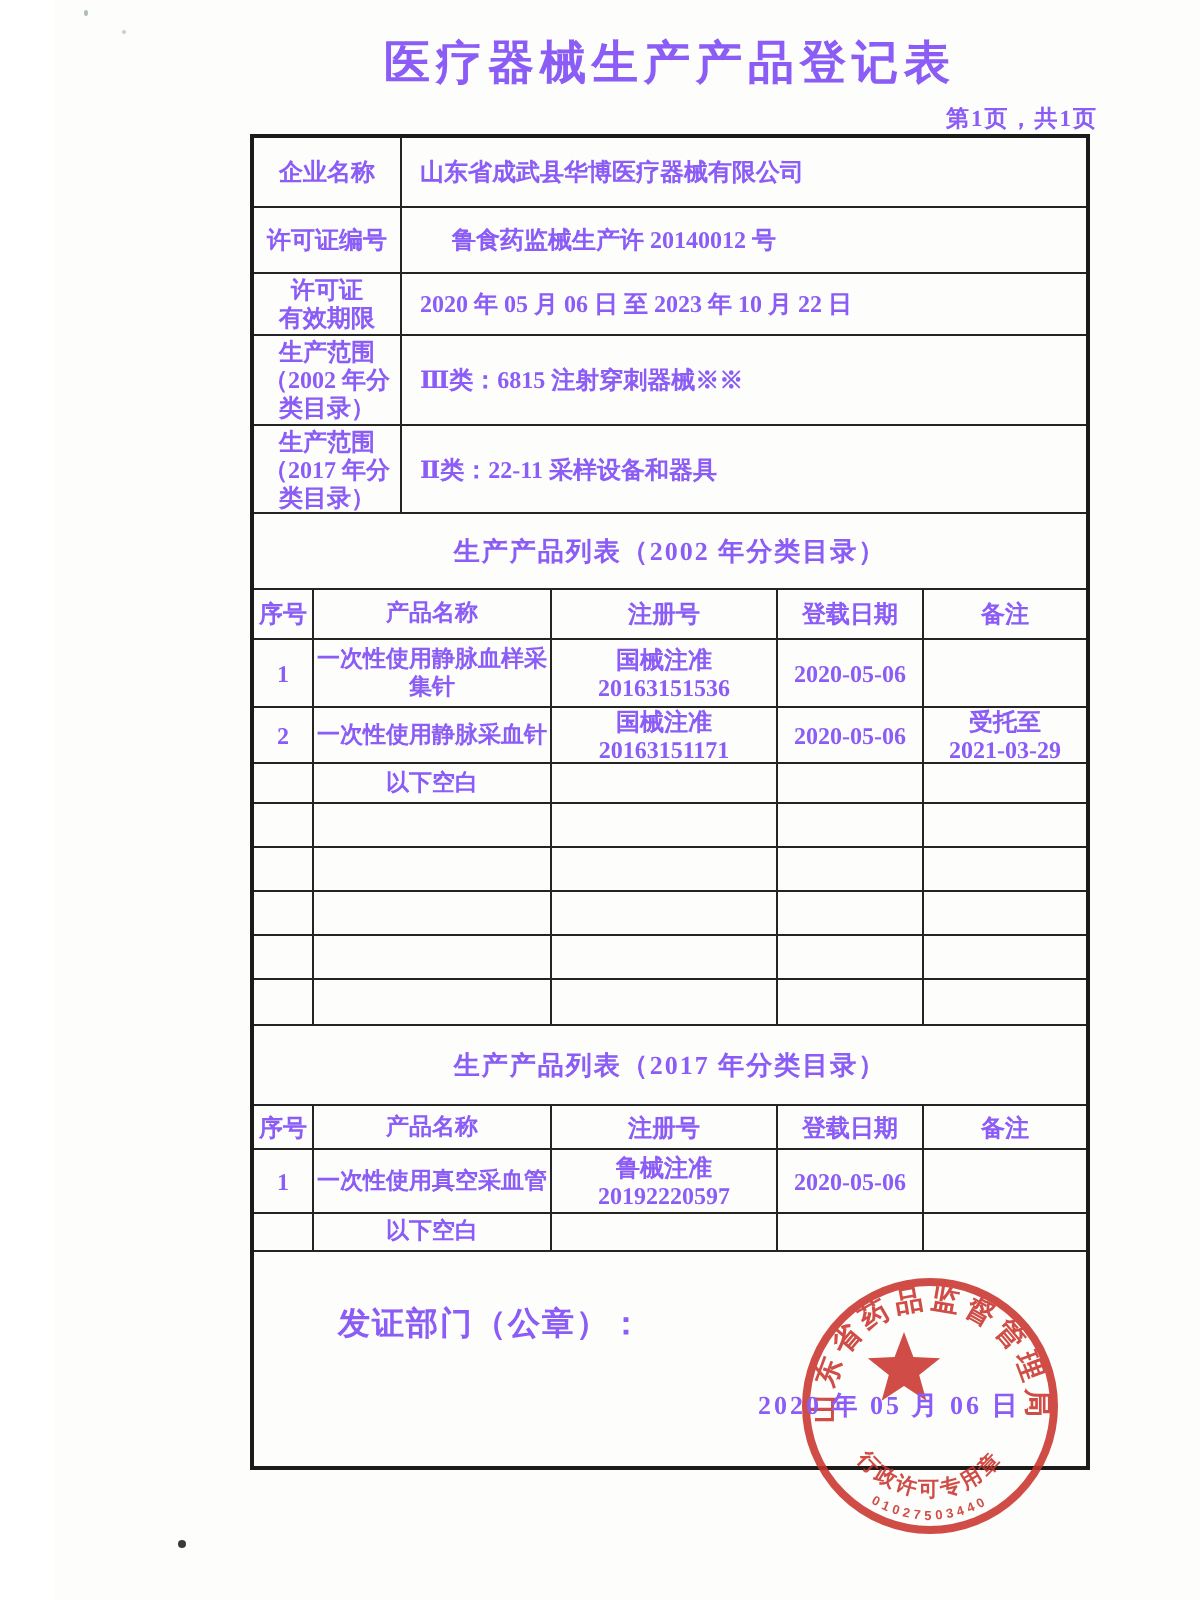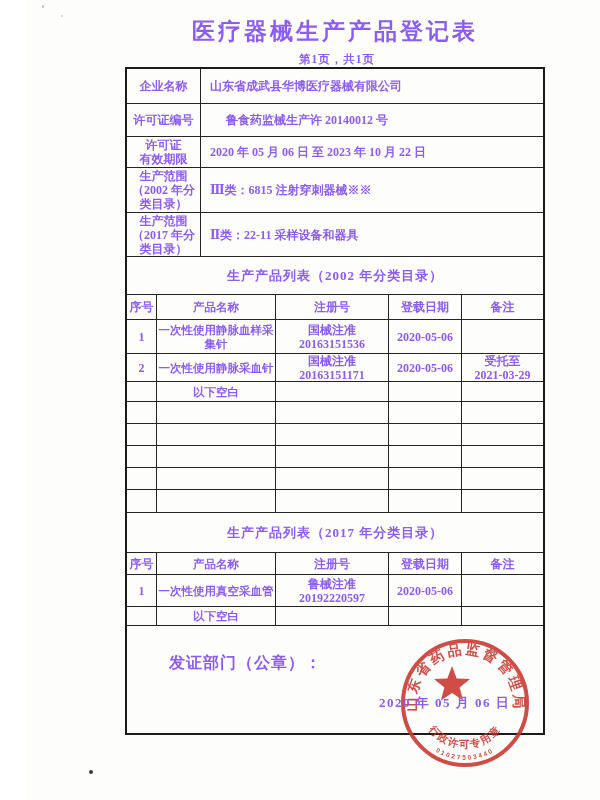--- a/index.html
+++ b/index.html
@@ -12,21 +12,21 @@
     color:#8b5cf6;
     overflow:hidden;
     margin-left:27px;
   }
   .doc-title{
     position:absolute;left:98px;top:16px;width:420px;
     text-align:center;font-size:23px;letter-spacing:3px;
   }
   .page-info{
     position:absolute;left:98px;top:52px;width:424px;
-    text-align:center;font-size:11.5px;letter-spacing:1px;
+    text-align:right;font-size:11.5px;letter-spacing:1px;
   }
   .doc-table{
     position:absolute;left:98px;top:67px;width:420px;height:668px;
     border:2px solid #1b1b1b;box-sizing:border-box;
     display:flex;flex-direction:column;
     background:transparent;
   }
   .row{display:flex;flex-direction:row;border-bottom:1.5px solid #242424;box-sizing:border-box;}
   .row:last-child{border-bottom:none;}
   .c{

